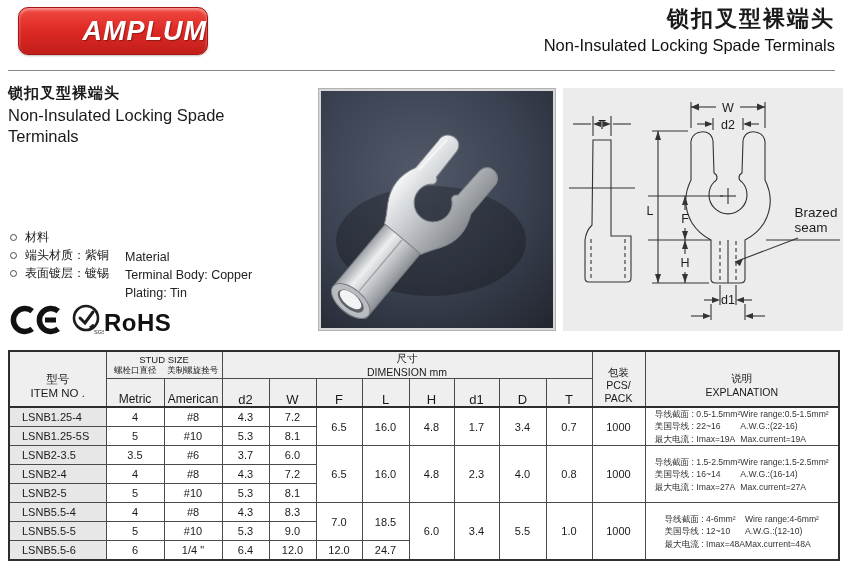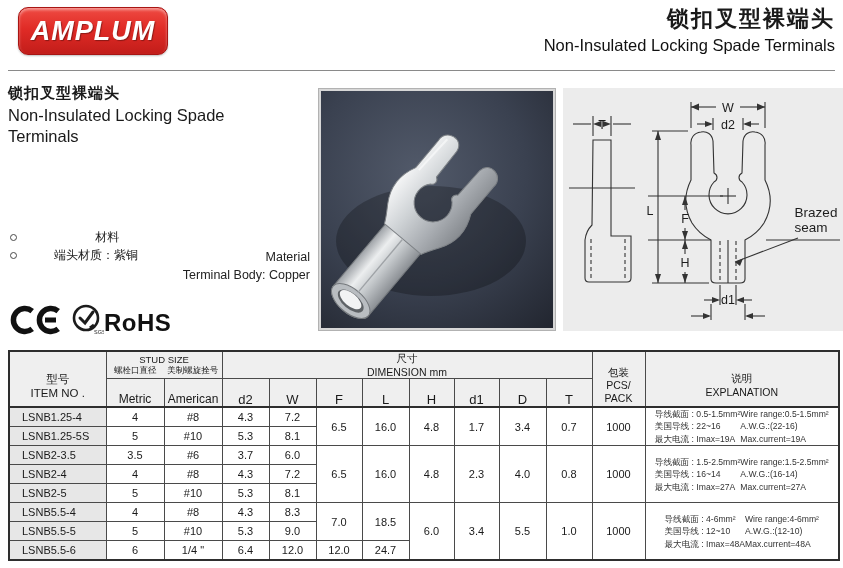--- a/index.html
+++ b/index.html
@@ -3,34 +3,34 @@
 <meta charset="utf-8">
 <style>
   html,body{margin:0;padding:0;background:#fff;}
   .page{position:relative;width:843px;height:568px;background:#fff;overflow:hidden;
         font-family:"Liberation Sans","DejaVu Sans",sans-serif;color:#1a1a1a;}
 
   
   .logo{position:absolute;left:18px;top:7px;width:148px;height:46px;border-radius:10px;
         background:linear-gradient(180deg,#ef4a42 0%,#e02b26 45%,#c21d1a 100%);
         border:1px solid #a81513;box-shadow:inset 0 2px 3px rgba(255,255,255,.45), 0 1px 2px rgba(0,0,0,.25);
-        display:flex;align-items:center;justify-content:center;}
+        display:flex;align-items:center;justify-content:flex-end;padding-left:40px;}
   .logo span{color:#fff;font-weight:bold;font-style:italic;font-size:27px;letter-spacing:1px;
         text-shadow:1px 1px 1px rgba(0,0,0,.35);}
   .hdr-titles{position:absolute;right:8px;top:4px;text-align:right;}
   .hdr-zh{font-size:22px;font-weight:bold;letter-spacing:2px;}
   .hdr-en{font-size:16.5px;margin-top:2px;color:#111;}
   .hdr-rule{position:absolute;left:8px;right:8px;top:70px;height:0;border-top:1px solid #8a8a8a;}
 
   
   .intro{position:absolute;left:8px;top:84px;width:250px;}
   .intro-zh{font-size:15px;font-weight:bold;letter-spacing:1px;}
   .intro-en{font-size:16.5px;width:225px;line-height:1.25;margin-top:2px;}
   .materials{position:absolute;left:10px;top:228px;width:300px;}
-  .mat-row{position:relative;height:18px;font-size:12px;display:flex;align-items:center;justify-content:space-between;}
+  .mat-row{position:relative;height:18px;font-size:12px;display:flex;align-items:center;}
   .bullet{width:5px;height:5px;border:1.5px solid #4a4a4a;border-radius:50%;margin-right:8px;flex:0 0 auto;}
   .mat-zh{width:100px;}
   .mat-en{font-size:12.5px;color:#222;margin-top:40px;}
   .certs{position:absolute;left:8px;top:303px;display:flex;align-items:flex-end;}
   .rohs{font-size:24px;font-weight:bold;letter-spacing:.5px;color:#111;}
 
   
   .photo{position:absolute;left:318px;top:88px;width:238px;height:243px;background:#d7d7d7;
          border:1px solid #b2b2b2;padding:2px;box-sizing:border-box;}
   .photo-inner{width:100%;height:100%;}
@@ -84,20 +84,25 @@
   <div class="materials">
     <div class="mat-row">
       <span class="bullet"></span>
       <span class="mat-zh">材料</span>
       <span class="mat-en">Material</span>
     </div>
     <div class="mat-row">
       <span class="bullet"></span>
       <span class="mat-zh">端头材质：紫铜</span>
       <span class="mat-en">Terminal Body: Copper</span>
+    </div>
+    <div class="mat-row">
+      <span class="bullet"></span>
+      <span class="mat-zh">表面镀层：镀锡</span>
+      <span class="mat-en">Plating: Tin</span>
     </div>
   </div>
 
   <div class="certs">
     <svg width="62" height="34" viewBox="0 0 62 34">
       <path d="M24.2,8.1 A11.5,11.5 0 1 0 24.2,25.9" fill="none" stroke="#111" stroke-width="5.5"></path>
       <path d="M50.2,8.1 A11.5,11.5 0 1 0 50.2,25.9" fill="none" stroke="#111" stroke-width="5.5"></path>
       <line x1="37" y1="17" x2="48" y2="17" stroke="#111" stroke-width="5"></line>
     </svg>
     <svg width="34" height="34" viewBox="0 0 34 34">

